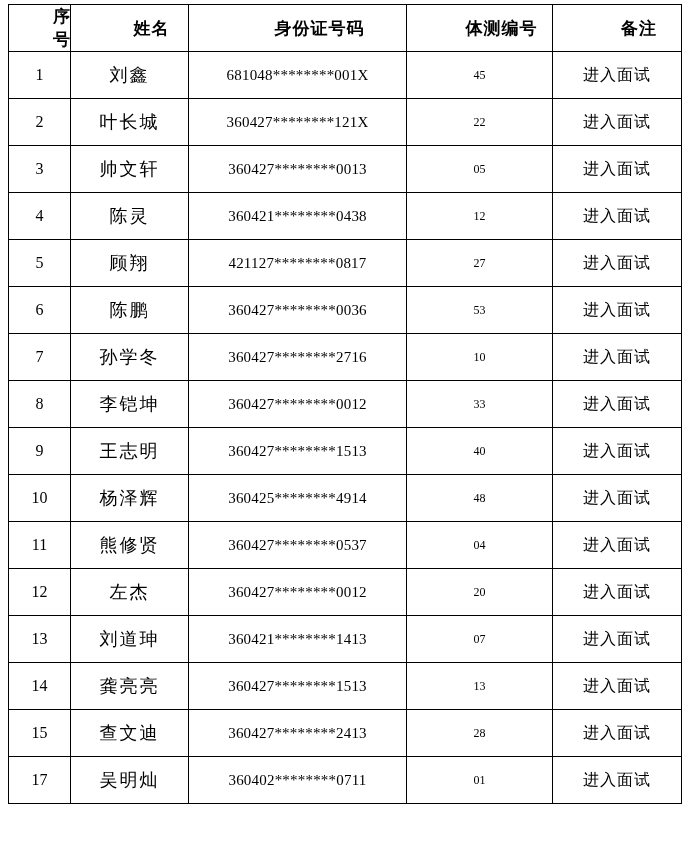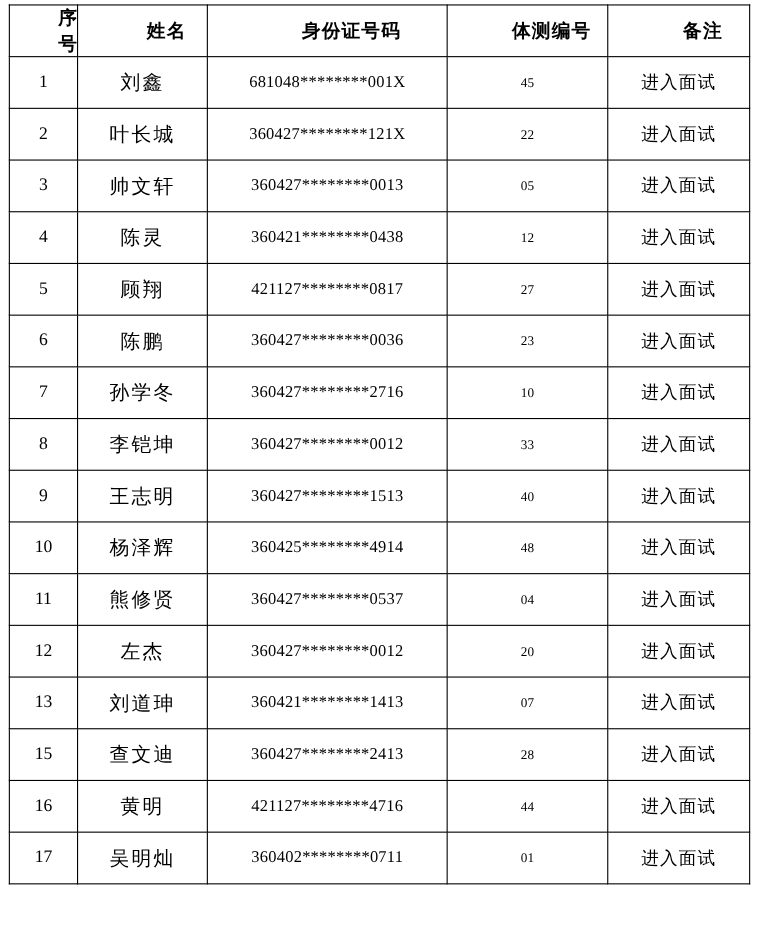--- a/index.html
+++ b/index.html
@@ -128,21 +128,21 @@
         <td class="idx">5</td>
         <td class="name">顾翔</td>
         <td class="id">421127********0817</td>
         <td class="code">27</td>
         <td class="note">进入面试</td>
       </tr>
       <tr>
         <td class="idx">6</td>
         <td class="name">陈鹏</td>
         <td class="id">360427********0036</td>
-        <td class="code">23</td>
+        <td class="code">53</td>
         <td class="note">进入面试</td>
       </tr>
       <tr>
         <td class="idx">7</td>
         <td class="name">孙学冬</td>
         <td class="id">360427********2716</td>
         <td class="code">10</td>
         <td class="note">进入面试</td>
       </tr>
       <tr>
@@ -181,31 +181,31 @@
         <td class="note">进入面试</td>
       </tr>
       <tr>
         <td class="idx">13</td>
         <td class="name">刘道珅</td>
         <td class="id">360421********1413</td>
         <td class="code">07</td>
         <td class="note">进入面试</td>
       </tr>
       <tr>
+        <td class="idx">14</td>
+        <td class="name">龚亮亮</td>
+        <td class="id">360427********1513</td>
+        <td class="code">13</td>
+        <td class="note">进入面试</td>
+      </tr>
+      <tr>
         <td class="idx">15</td>
         <td class="name">查文迪</td>
         <td class="id">360427********2413</td>
         <td class="code">28</td>
-        <td class="note">进入面试</td>
-      </tr>
-      <tr>
-        <td class="idx">16</td>
-        <td class="name">黄明</td>
-        <td class="id">421127********4716</td>
-        <td class="code">44</td>
         <td class="note">进入面试</td>
       </tr>
       <tr>
         <td class="idx">17</td>
         <td class="name">吴明灿</td>
         <td class="id">360402********0711</td>
         <td class="code">01</td>
         <td class="note">进入面试</td>
       </tr>
     </tbody>

